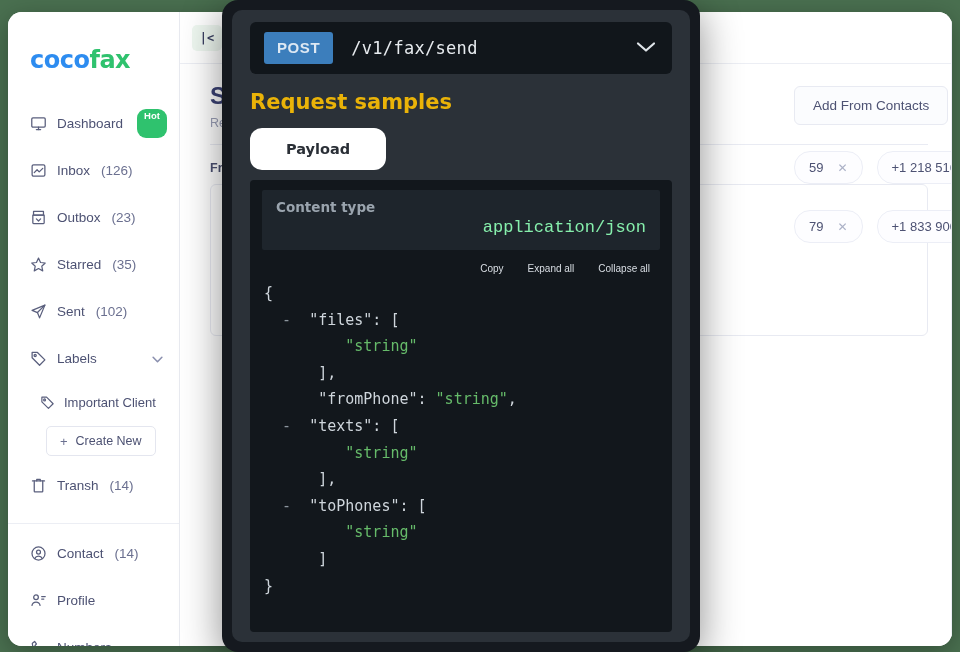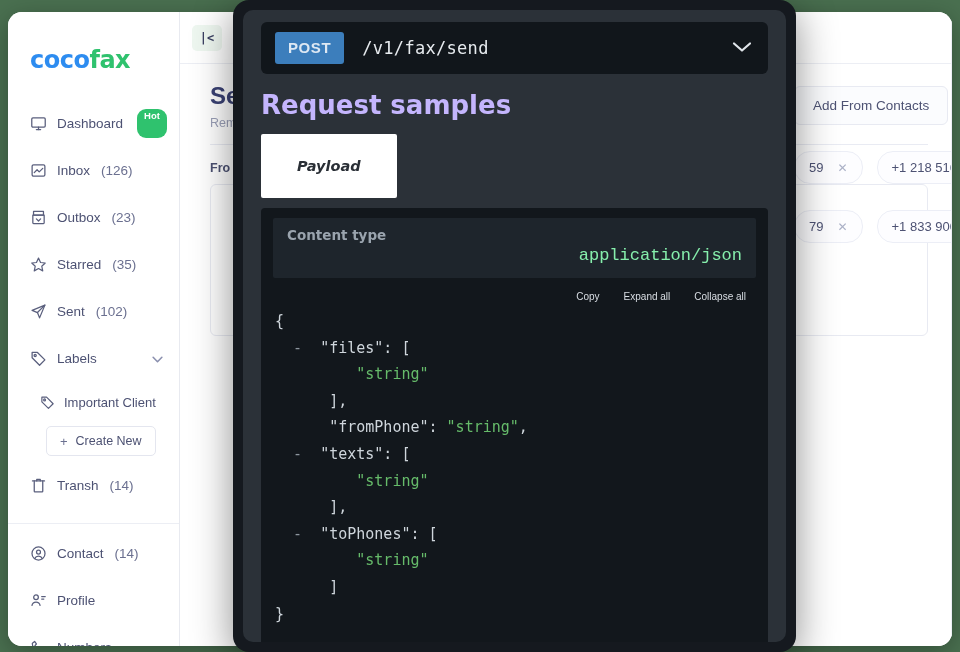--- a/index.html
+++ b/index.html
@@ -181,22 +181,22 @@
     text-align: right;
   }
   .chip .x { color: #aab0c6; font-size: 12px; }
   .right-border {
     position: absolute; right: 0; top: 0; bottom: 0; width: 1px; background: #eceef4;
   }
 
   
   .modal-outer {
     position: absolute;
-    left: 233px; top: 0px;
-    width: 563px; height: 652px;
+    left: 222px; top: 0px;
+    width: 478px; height: 652px;
     background: #15191f;
     border-radius: 16px;
     box-shadow: 0 10px 40px rgba(0,0,0,.45);
     padding: 10px;
     box-sizing: border-box;
     z-index: 50;
     overflow: hidden;
   }
   .modal-inner {
     width: 100%; height: 100%;
@@ -233,37 +233,36 @@
     font-size: 17px;
     margin-left: 18px;
     letter-spacing: .3px;
   }
   .chev-down {
     margin-left: auto;
     color: #dfe4e9;
   }
 
   .req-title {
-    color: #c4b5fd;
-    font-size: 26px;
+    color: #eab308;
+    font-size: 21px;
     font-weight: 700;
     margin: 16px 0 14px;
     font-family: "DejaVu Sans", sans-serif;
   }
   .tab-payload {
     display: inline-block;
     background: #ffffff;
     color: #2a2f36;
     font-size: 14.5px;
     font-weight: 700;
-    border-radius: 2px;
-    padding: 24px 36px;
+    border-radius: 12px;
+    padding: 13px 36px;
     cursor: pointer;
     font-family: "DejaVu Sans", sans-serif;
-    font-style: italic;
   }
 
   .code-panel {
     margin-top: 10px;
     background: #12171c;
     border-radius: 4px;
     padding: 10px 12px 14px 12px;
     box-sizing: border-box;
     height: 452px;
     overflow: hidden;

